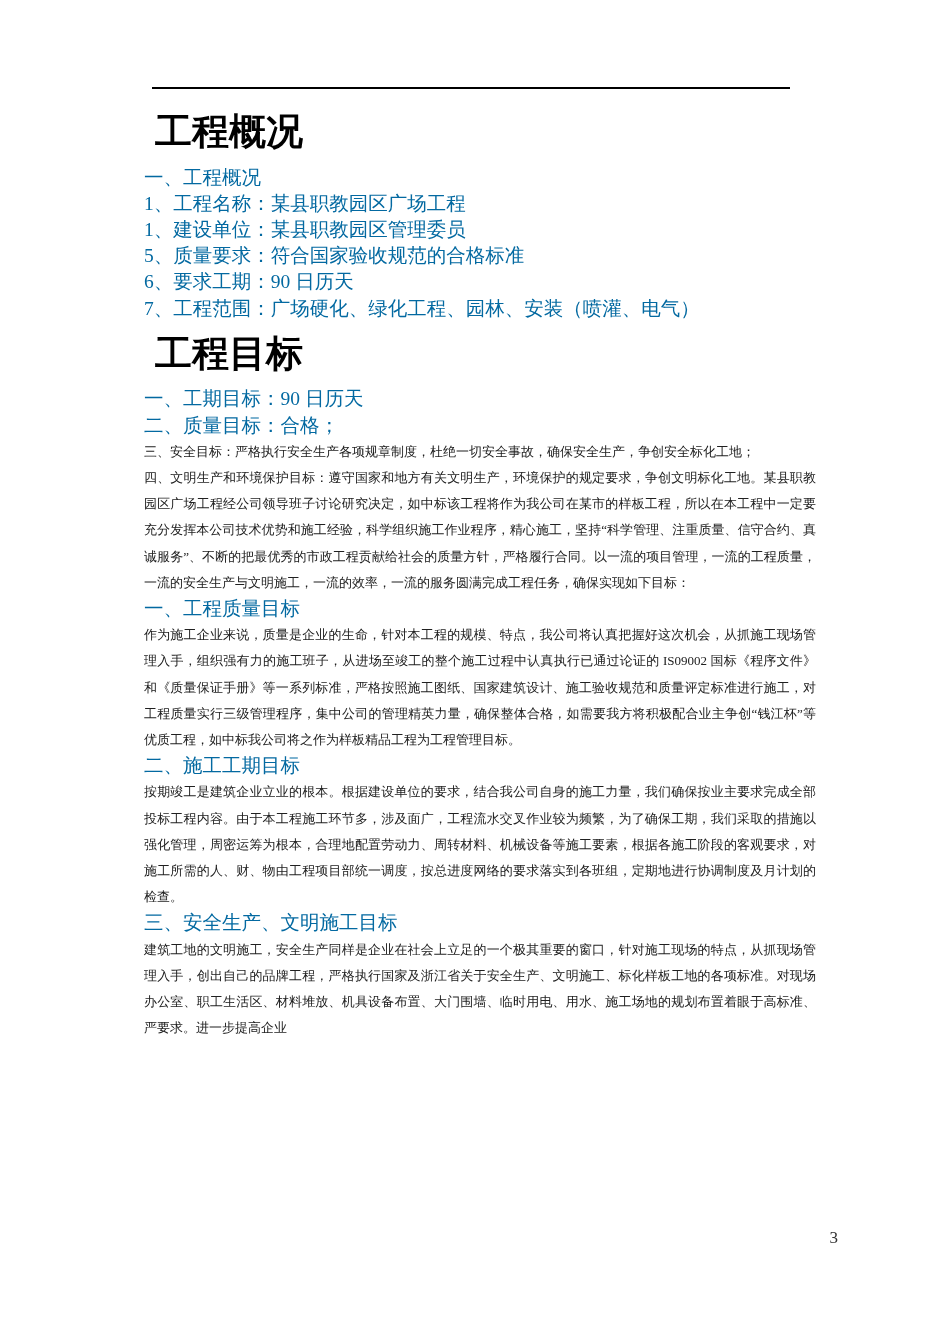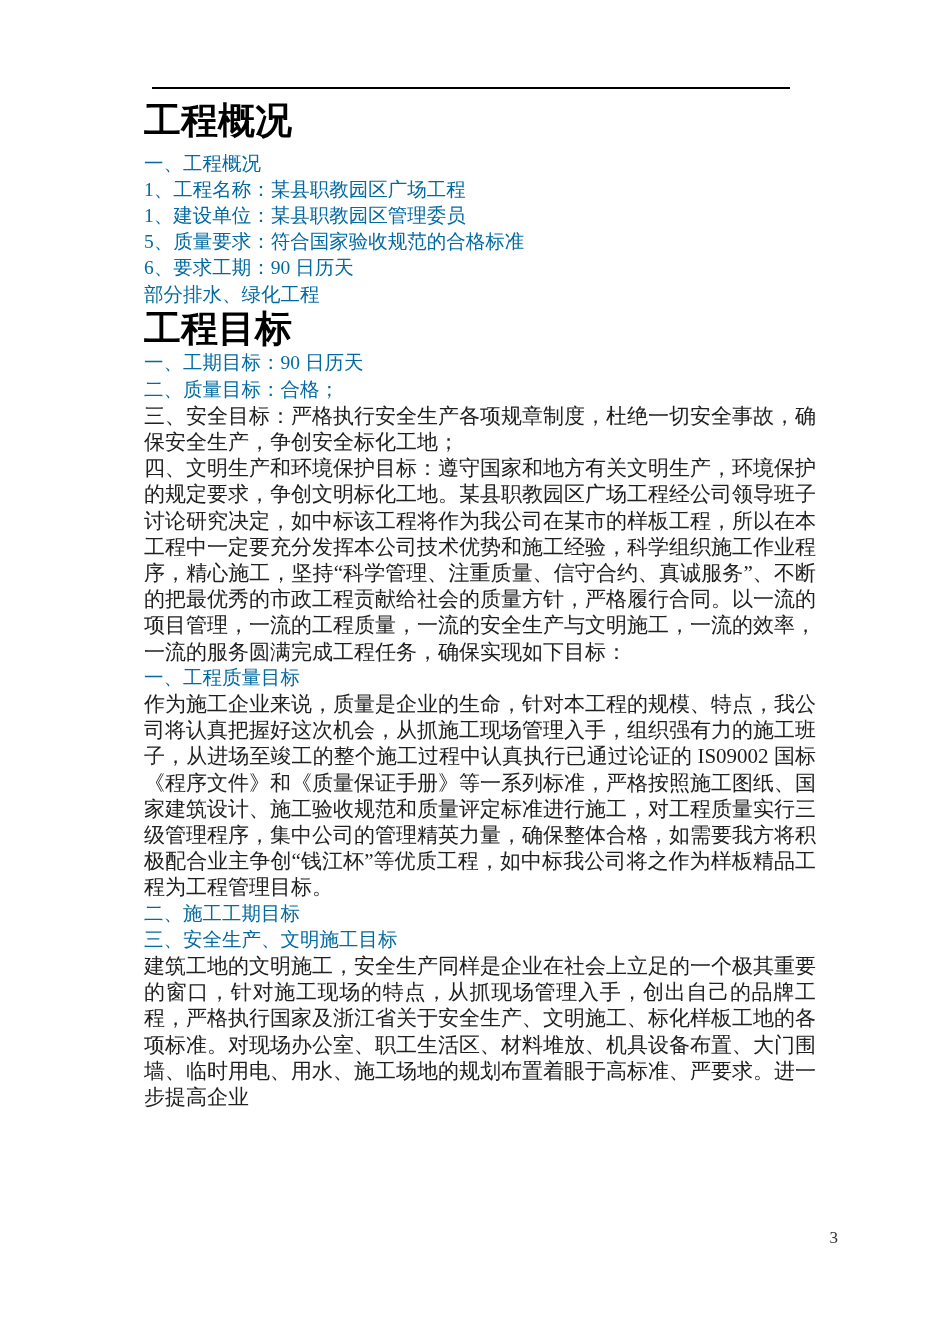--- a/index.html
+++ b/index.html
@@ -28,21 +28,21 @@
     position: absolute;
     left: 144px;
     top: 100px;
     width: 672px;
   }
   h1.doc-heading {
     font-family: "Liberation Sans", "DejaVu Sans", sans-serif;
     font-size: 37px;
     font-weight: bold;
     line-height: 1.15;
-    margin: 0;
+    margin: 11px;
     padding: 0;
     letter-spacing: 0px;
     color: #000000;
   }
   .heading-block-2 {
     margin-top: 46px;
   }
   p.body-line {
     font-size: 19.5px;
     line-height: 26.2px;
@@ -62,21 +62,21 @@
   .page-number {
     position: absolute;
     right: 112px;
     top: 1228px;
     font-size: 17px;
     line-height: 20px;
     color: #333333;
     font-family: "Liberation Serif", "DejaVu Serif", serif;
   }
   .para-flow {
-    font-size: 21px;
+    font-size: 13px;
     line-height: 26.2px;
     text-align: justify;
     text-justify: inter-ideograph;
     color: #202020;
     margin: 0;
   }
 </style>
 </head>
 <body>
 
@@ -87,36 +87,37 @@
   <div class="content">
 
     <h1 class="doc-heading">工程概况</h1>
 
     <div class="gap-after-heading">
       <p class="body-line">一、工程概况</p>
       <p class="body-line">1、工程名称：某县职教园区广场工程</p>
       <p class="body-line">1、建设单位：某县职教园区管理委员</p>
       <p class="body-line">5、质量要求：符合国家验收规范的合格标准</p>
       <p class="body-line">6、要求工期：90 日历天</p>
-      <p class="body-line">部分排水、绿化工程</p>
+      <p class="body-line">7、工程范围：广场硬化、绿化工程、园林、安装（喷灌、电气）</p>
     </div>
 
     <h1 class="doc-heading heading-block-2">工程目标</h1>
 
     <div class="gap-after-heading2">
       <p class="body-line">一、工期目标：90 日历天</p>
       <p class="body-line">二、质量目标：合格；</p>
 
       <p class="para-flow">三、安全目标：严格执行安全生产各项规章制度，杜绝一切安全事故，确保安全生产，争创安全标化工地；</p>
       <p class="para-flow">四、文明生产和环境保护目标：遵守国家和地方有关文明生产，环境保护的规定要求，争创文明标化工地。某县职教园区广场工程经公司领导班子讨论研究决定，如中标该工程将作为我公司在某市的样板工程，所以在本工程中一定要充分发挥本公司技术优势和施工经验，科学组织施工作业程序，精心施工，坚持“科学管理、注重质量、信守合约、真诚服务”、不断的把最优秀的市政工程贡献给社会的质量方针，严格履行合同。以一流的项目管理，一流的工程质量，一流的安全生产与文明施工，一流的效率，一流的服务圆满完成工程任务，确保实现如下目标：</p>
 
       <p class="body-line">一、工程质量目标</p>
       <p class="para-flow">作为施工企业来说，质量是企业的生命，针对本工程的规模、特点，我公司将认真把握好这次机会，从抓施工现场管理入手，组织强有力的施工班子，从进场至竣工的整个施工过程中认真执行已通过论证的 IS09002 国标《程序文件》和《质量保证手册》等一系列标准，严格按照施工图纸、国家建筑设计、施工验收规范和质量评定标准进行施工，对工程质量实行三级管理程序，集中公司的管理精英力量，确保整体合格，如需要我方将积极配合业主争创“钱江杯”等优质工程，如中标我公司将之作为样板精品工程为工程管理目标。</p>
 
       <p class="body-line">二、施工工期目标</p>
+      <p class="para-flow">按期竣工是建筑企业立业的根本。根据建设单位的要求，结合我公司自身的施工力量，我们确保按业主要求完成全部投标工程内容。由于本工程施工环节多，涉及面广，工程流水交叉作业较为频繁，为了确保工期，我们采取的措施以强化管理，周密运筹为根本，合理地配置劳动力、周转材料、机械设备等施工要素，根据各施工阶段的客观要求，对施工所需的人、财、物由工程项目部统一调度，按总进度网络的要求落实到各班组，定期地进行协调制度及月计划的检查。</p>
 
       <p class="body-line">三、安全生产、文明施工目标</p>
       <p class="para-flow">建筑工地的文明施工，安全生产同样是企业在社会上立足的一个极其重要的窗口，针对施工现场的特点，从抓现场管理入手，创出自己的品牌工程，严格执行国家及浙江省关于安全生产、文明施工、标化样板工地的各项标准。对现场办公室、职工生活区、材料堆放、机具设备布置、大门围墙、临时用电、用水、施工场地的规划布置着眼于高标准、严要求。进一步提高企业</p>
     </div>
 
   </div>
 
   <div class="page-number">3</div>
 
 </div>

